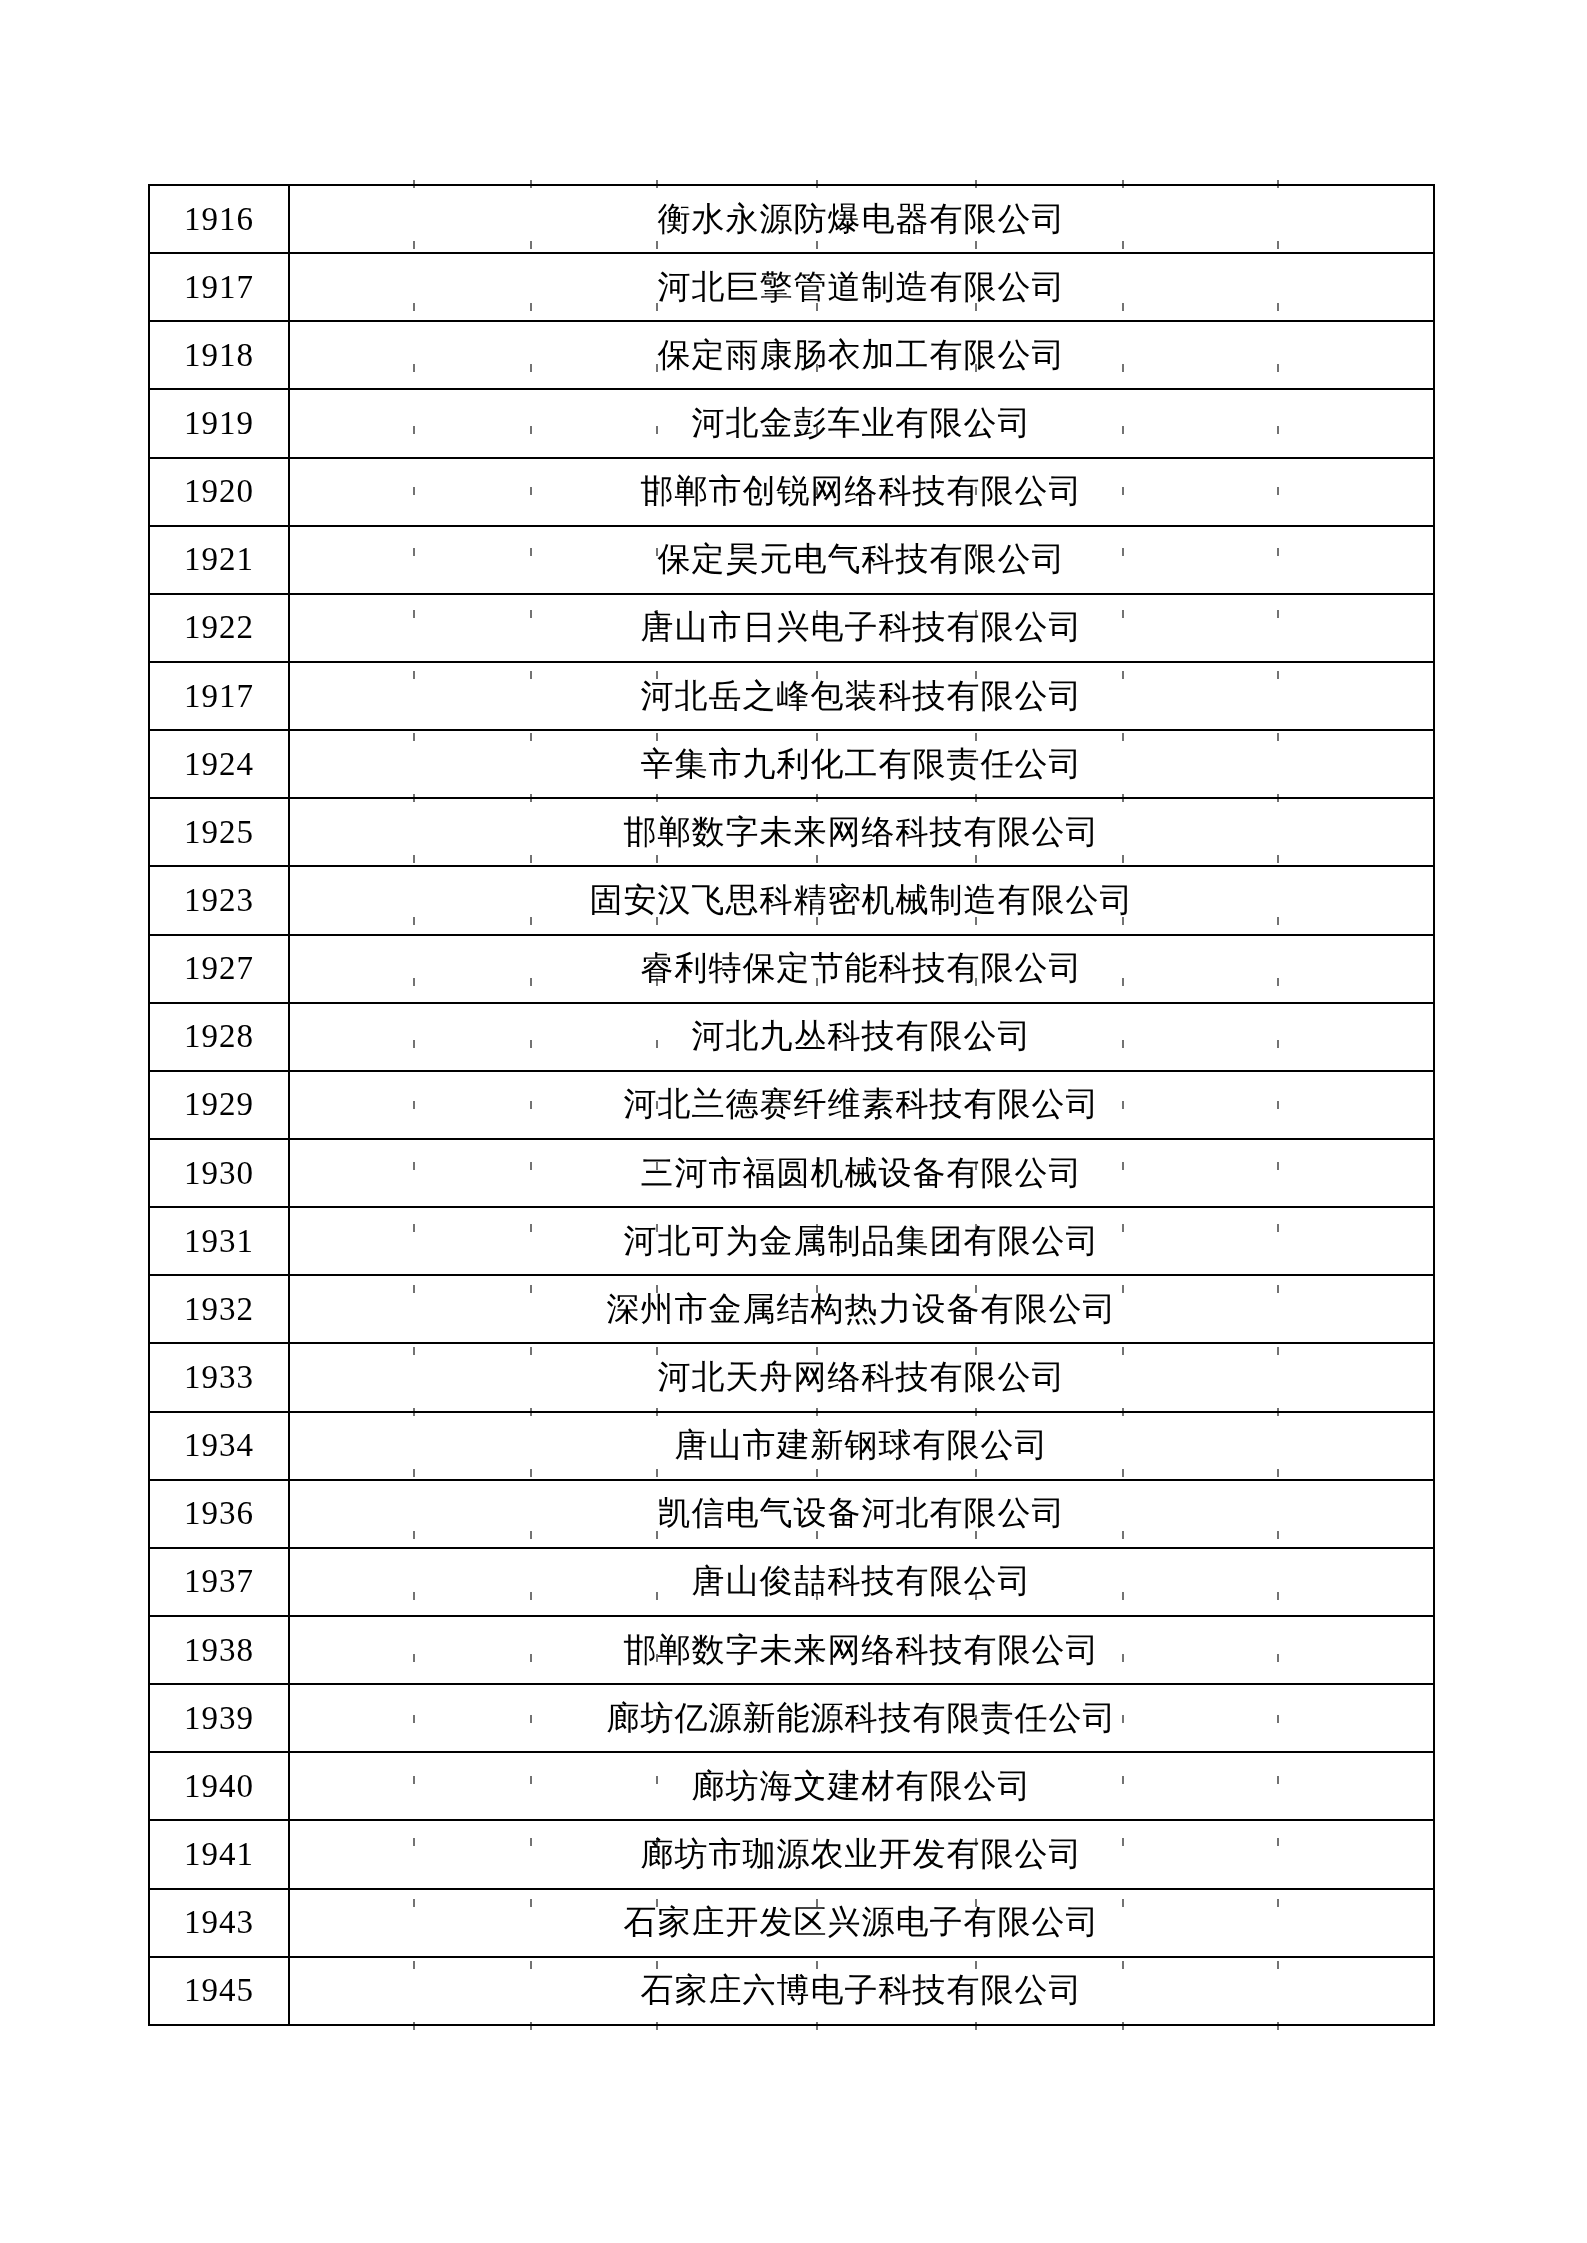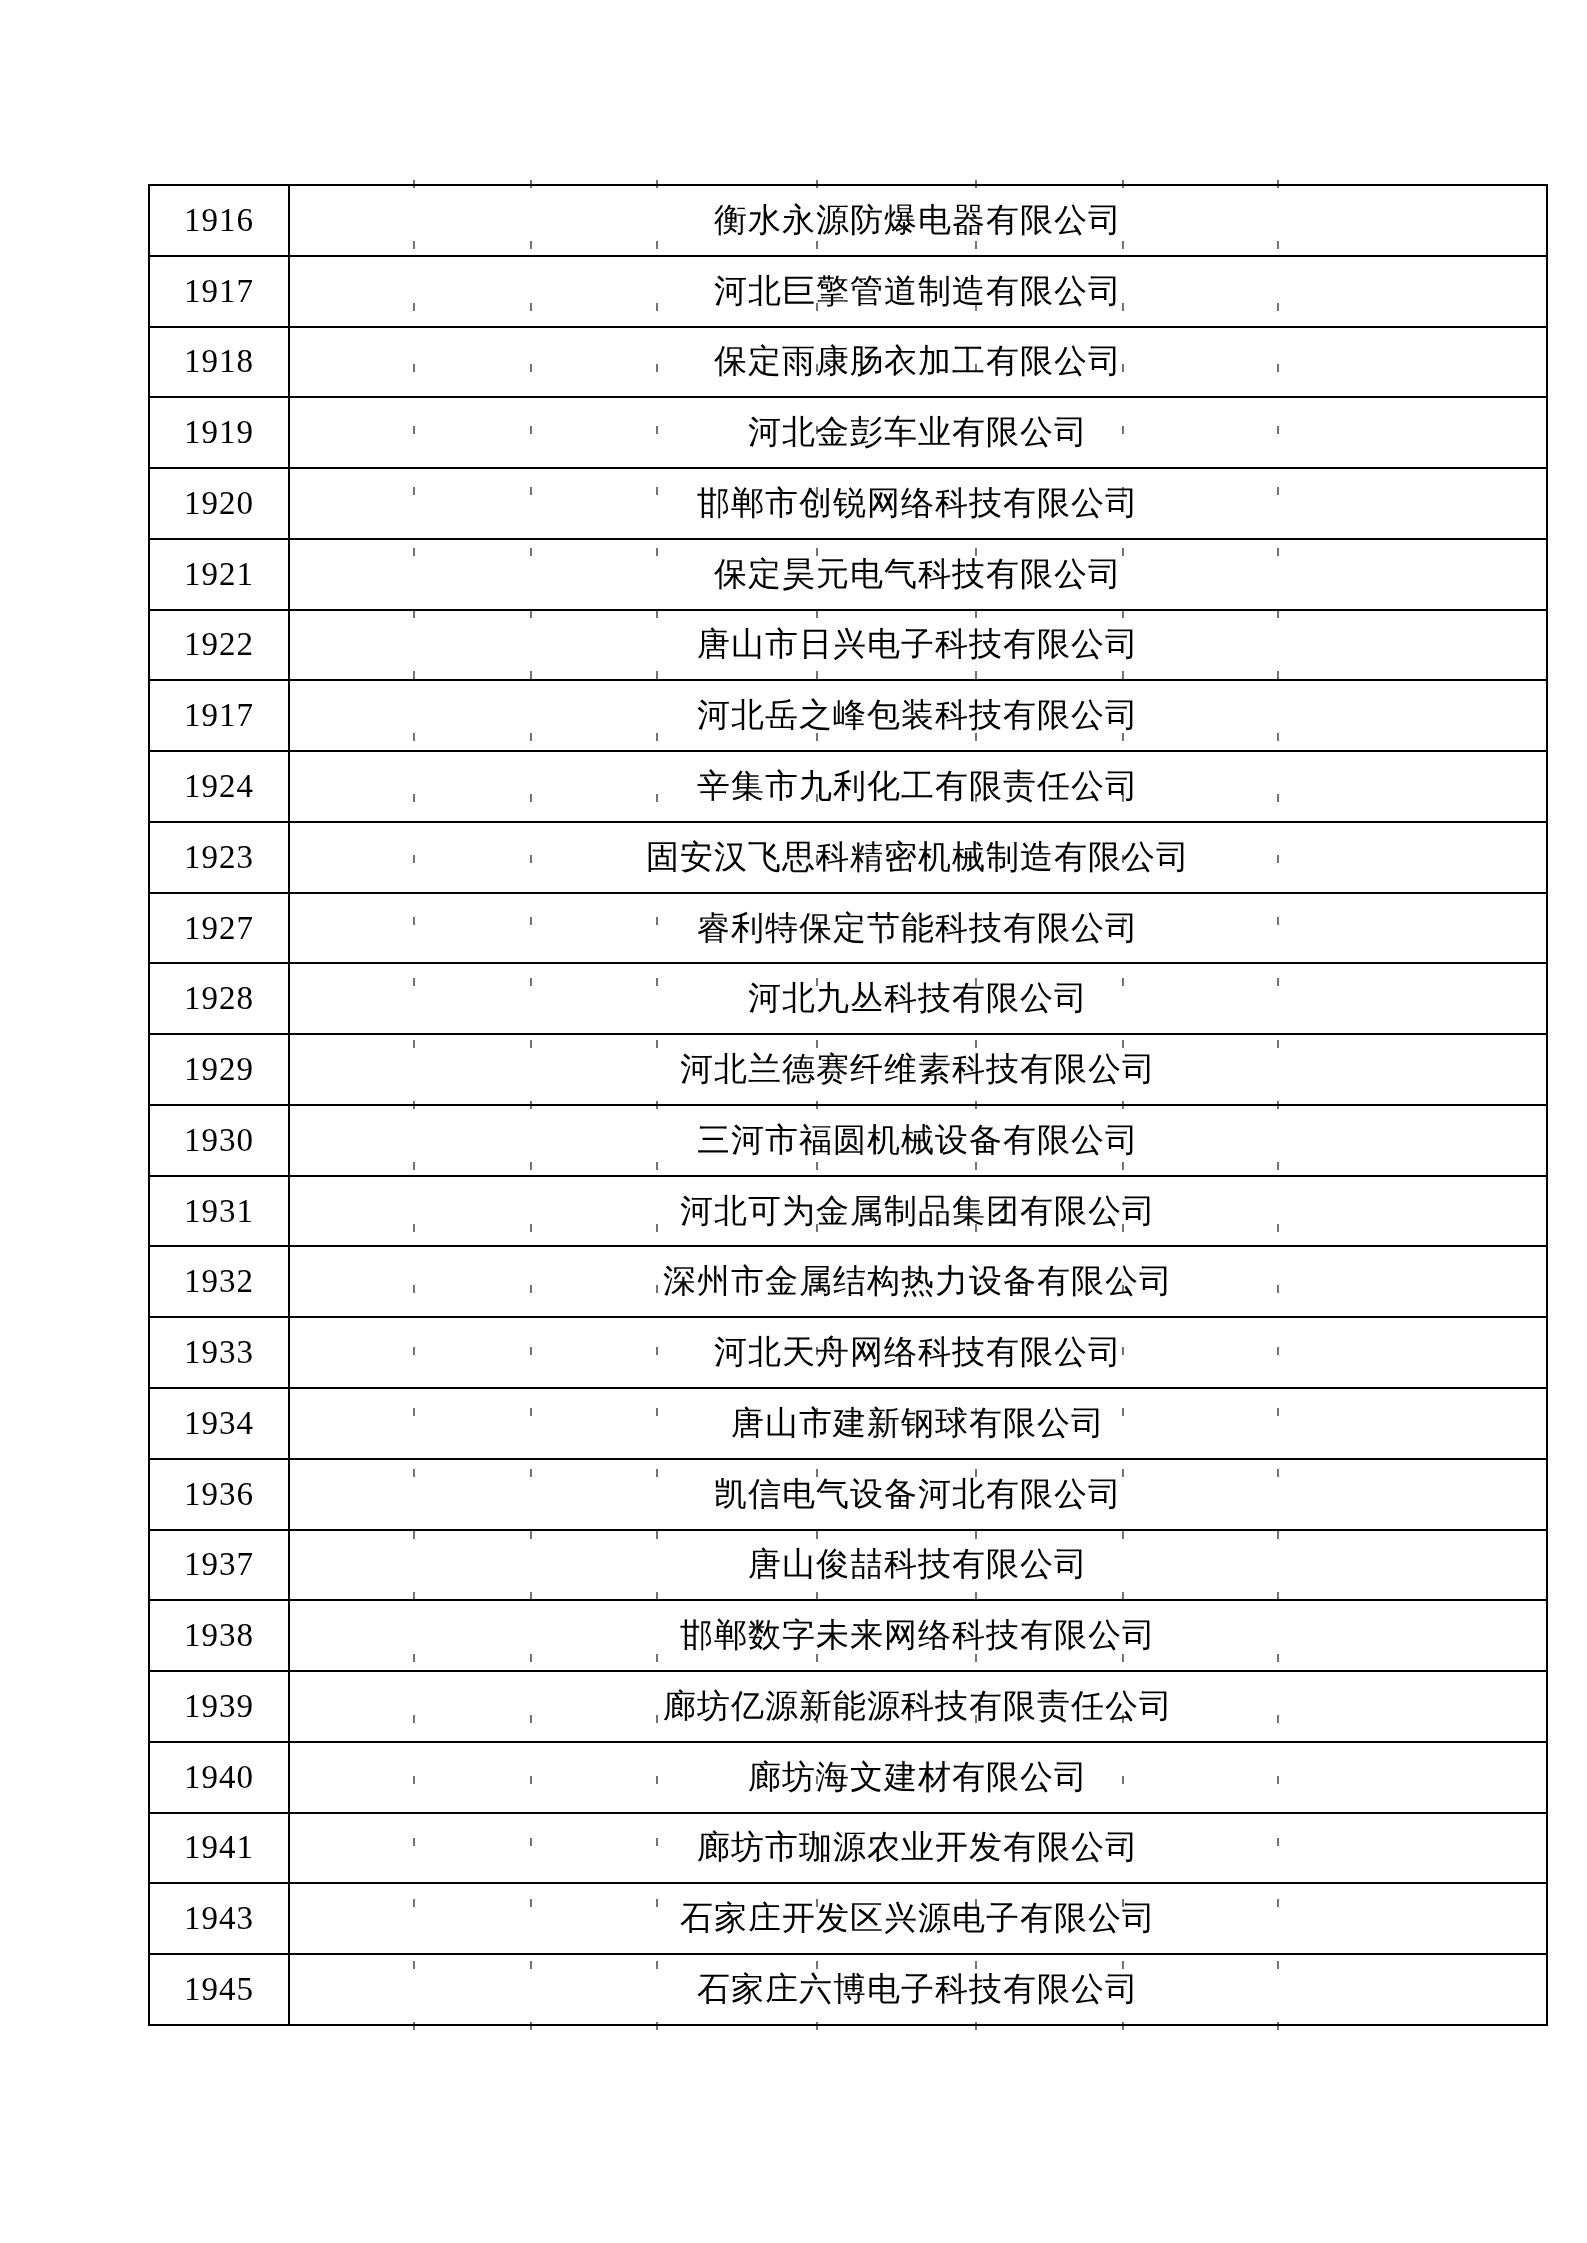--- a/index.html
+++ b/index.html
@@ -13,21 +13,21 @@
     height: 2243px;
     background: #ffffff;
     overflow: hidden;
     font-family: "Liberation Serif", "DejaVu Serif", serif;
     color: #000000;
   }
   table.company-table {
     position: absolute;
     left: 148px;
     top: 184px;
-    width: 1400px;
+    width: 1287px;
     height: 1842px;
     border-collapse: collapse;
     table-layout: fixed;
   }
   table.company-table td {
     border: 2px solid #000000;
     text-align: center;
     vertical-align: middle;
     font-size: 33px;
     line-height: 1;
@@ -95,20 +95,24 @@
   <tr>
     <td class="no-cell">1917</td>
     <td class="name-cell">河北岳之峰包装科技有限公司</td>
   </tr>
 
   <tr>
     <td class="no-cell">1924</td>
     <td class="name-cell">辛集市九利化工有限责任公司</td>
   </tr>
 
+  <tr>
+    <td class="no-cell">1925</td>
+    <td class="name-cell">邯郸数字未来网络科技有限公司</td>
+  </tr>
 
   <tr>
     <td class="no-cell">1923</td>
     <td class="name-cell">固安汉飞思科精密机械制造有限公司</td>
   </tr>
 
   <tr>
     <td class="no-cell">1927</td>
     <td class="name-cell">睿利特保定节能科技有限公司</td>
   </tr>

